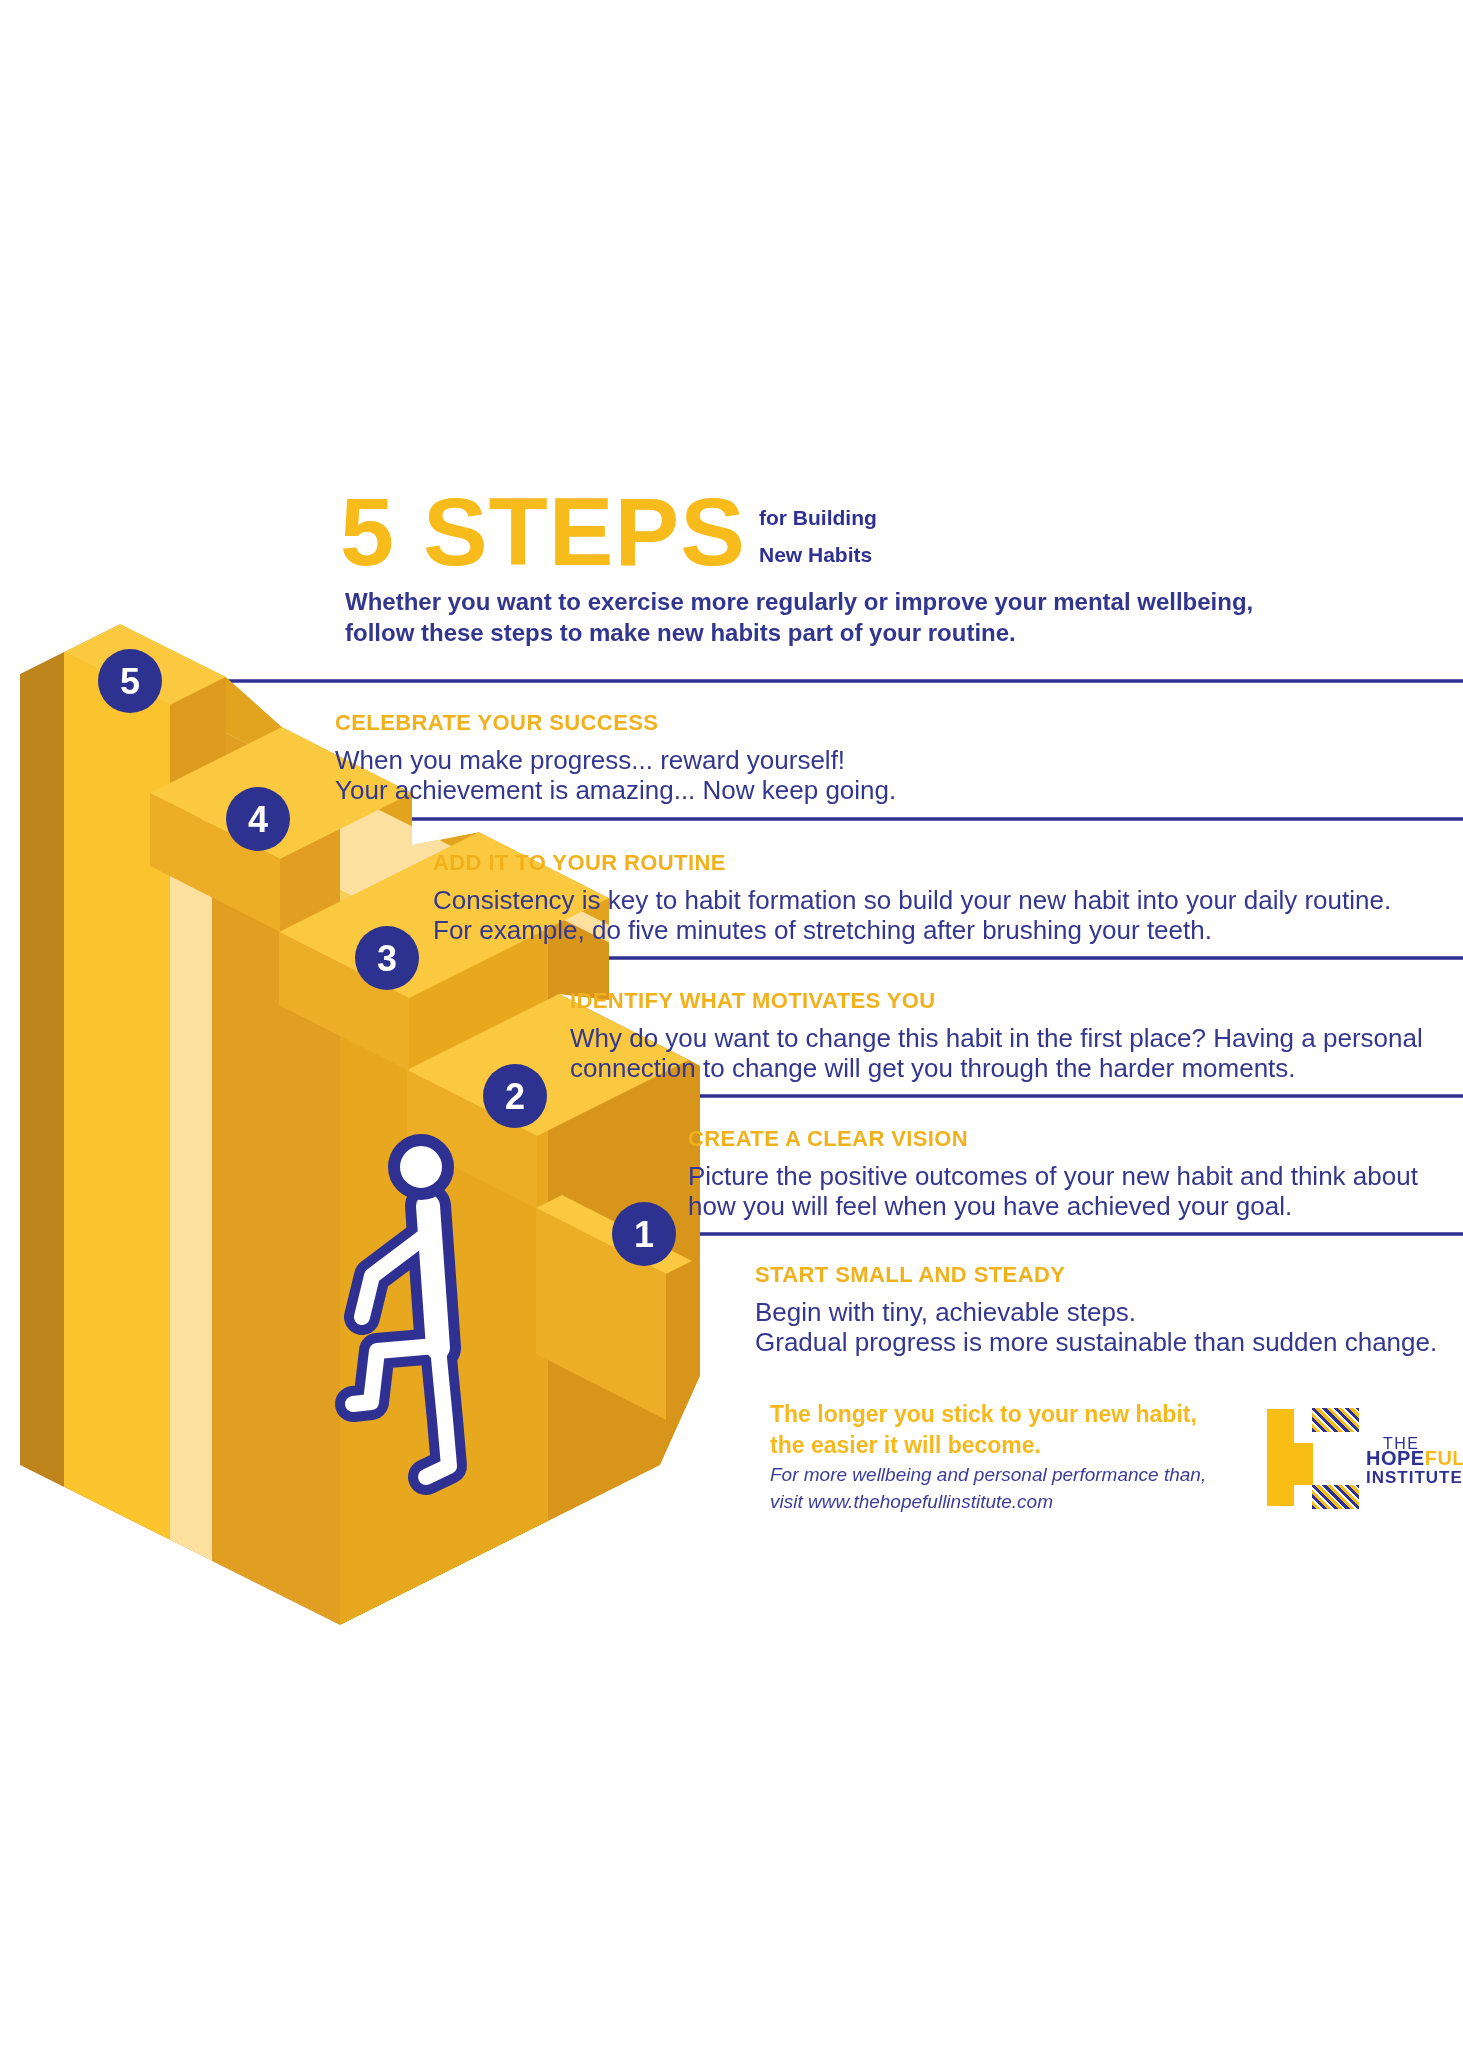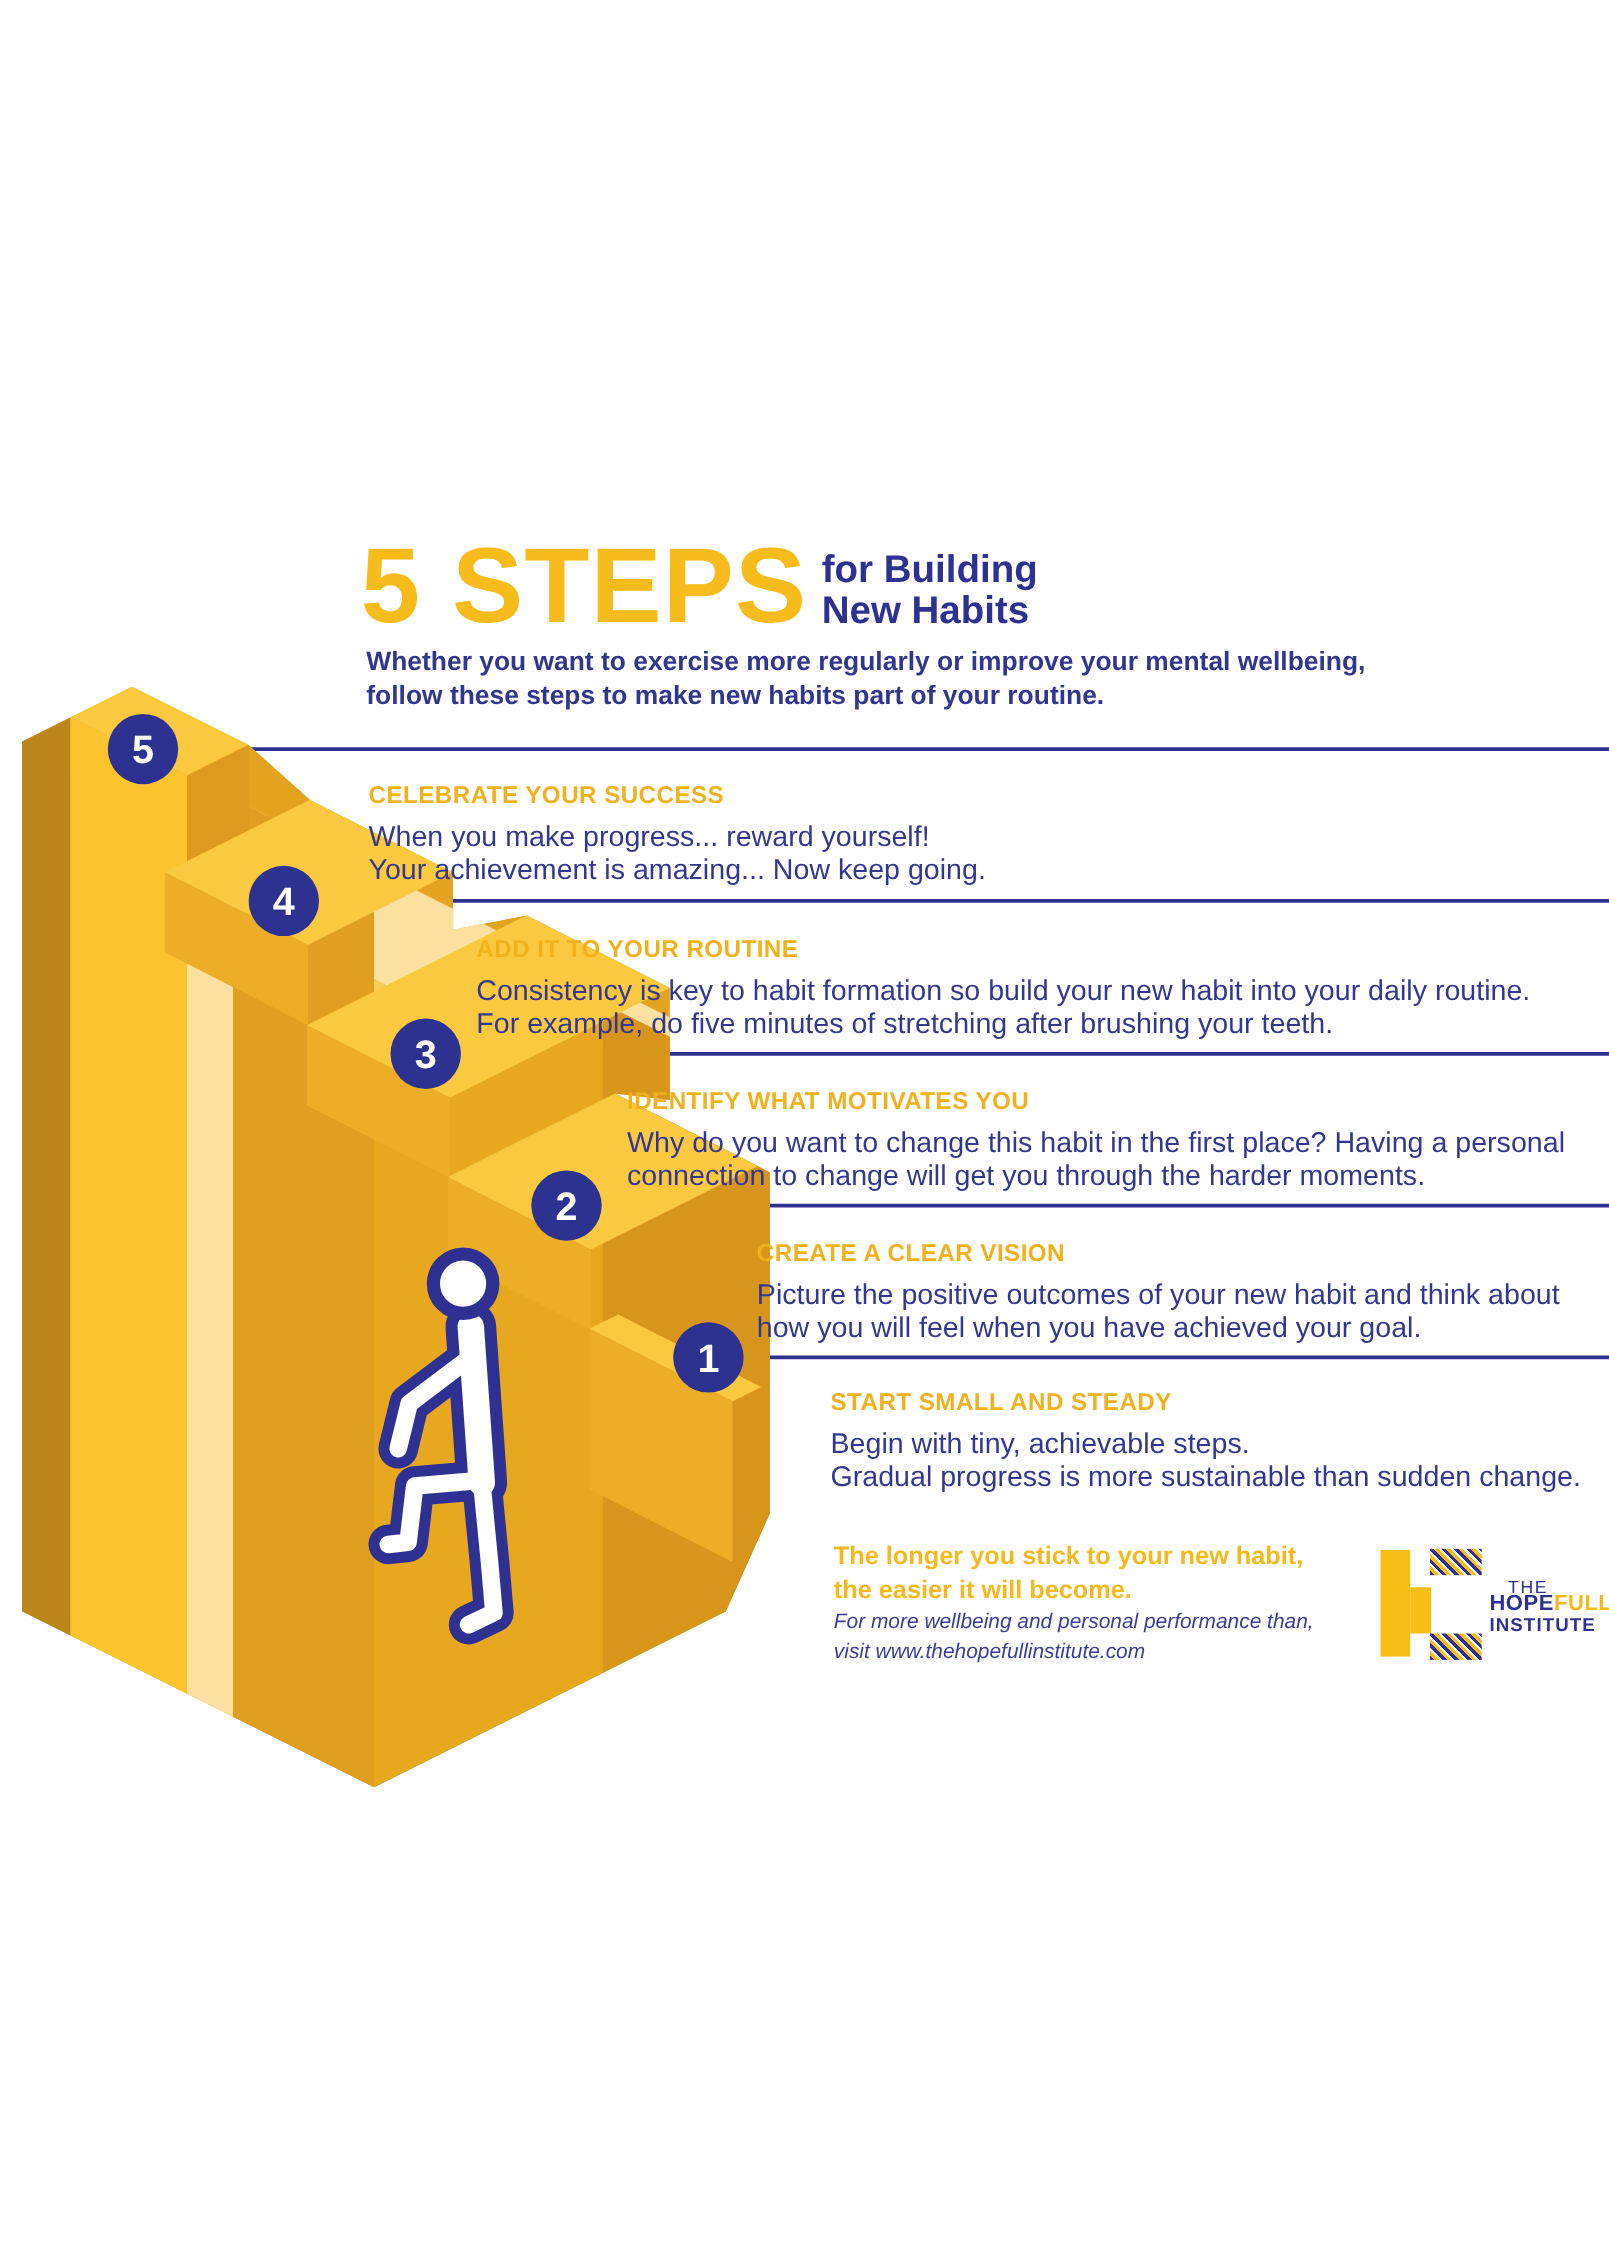--- a/index.html
+++ b/index.html
@@ -1,27 +1,27 @@
 <!DOCTYPE html>
 <html><head>
 <meta charset="utf-8">
 <style>
   html,body{margin:0;padding:0;}
   body{
     width:1463px;height:2048px;position:relative;background:#ffffff;
     font-family:"Liberation Sans", sans-serif;overflow:hidden;
   }
-  .abs{position:absolute;}
+  .abs{position:absolute;margin-left:12px;}
   
   .title-big{
     left:328px;top:483px;font-size:97px;font-weight:800;letter-spacing:1px;
     color:#F8BB1C;line-height:1;
   }
   .title-tag{
-    left:747px;top:499px;color:#2F3192;font-size:35px;font-weight:700;line-height:37px;
+    left:747px;top:499px;color:#2F3192;font-size:21px;font-weight:700;line-height:37px;
   }
   .intro{
     left:333px;top:586px;color:#33368F;font-size:24px;font-weight:700;line-height:31px;
   }
   
   .step-block{position:absolute;}
   .step-heading{
     color:#F0B11D;font-size:22px;font-weight:700;letter-spacing:.4px;margin:0 0 9px 0;
   }
   .step-line{color:#34378F;font-size:26px;font-weight:500;line-height:30px;margin:0;}

